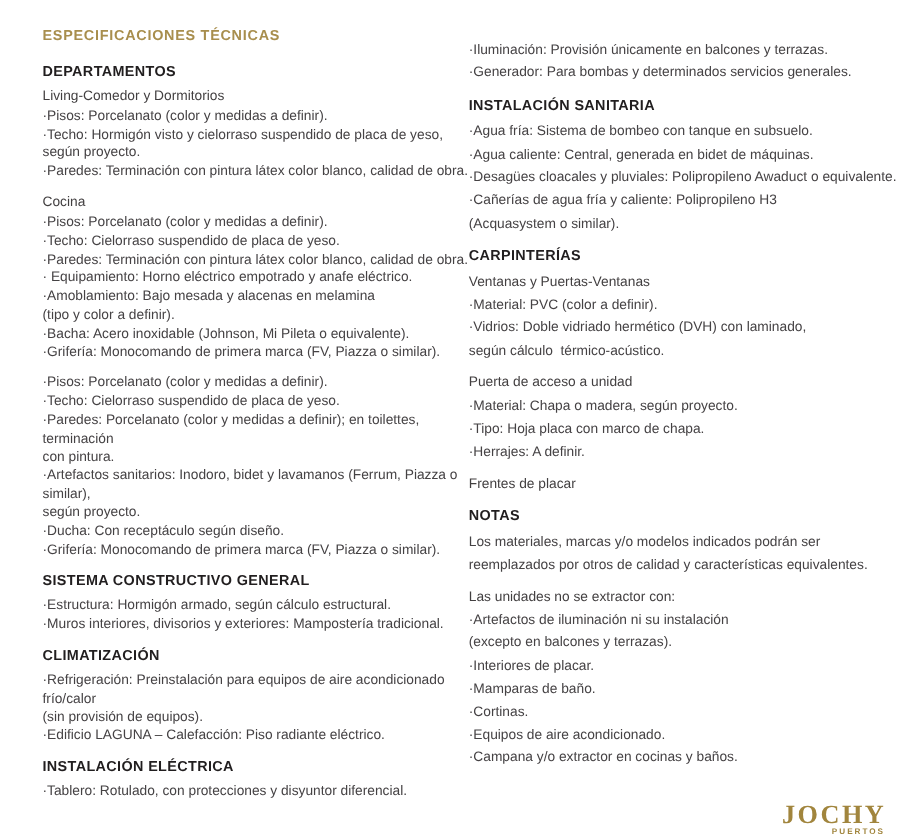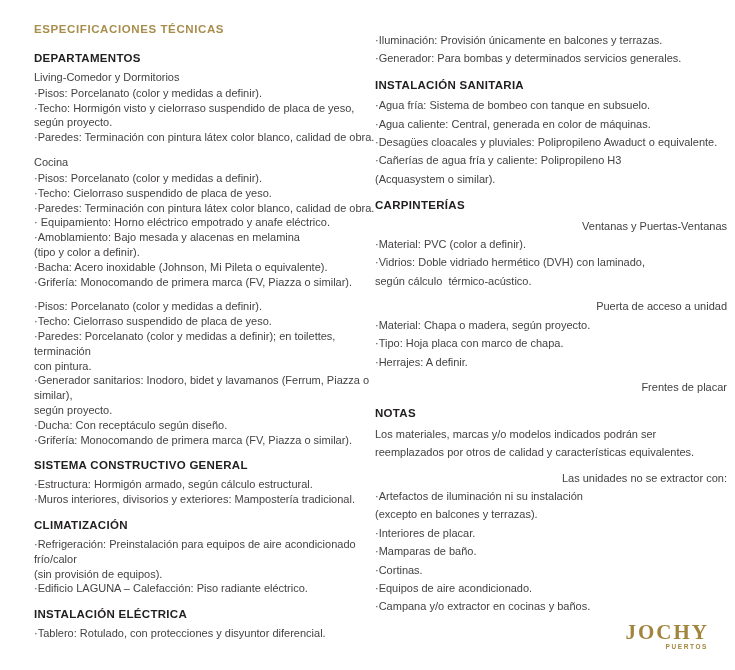--- a/index.html
+++ b/index.html
@@ -41,30 +41,30 @@
   .block{margin:0 0 10px 0;}
   .block:last-child{margin-bottom:0;}
   .col-right .block{margin-bottom:7px;}
   h3.sub-heading{
     font-size:11px;
     font-weight:400;
     color:#423f40;
     margin:0 0 1px 0;
     line-height:15px;
   }
-  .col-right h3.sub-heading{line-height:18.4px;margin:0;text-align:right;}
+  .col-right h3.sub-heading{line-height:18.4px;margin:0;}
   p.line{
     margin:0;
     white-space:pre-wrap;
     color:#454244;
   }
   .brand{
     position:absolute;
     right:26px;
-    bottom:19px;
+    bottom:0;
     text-align:right;
     color:#a1853d;
   }
   .brand .brand-name{
     font-family:"Liberation Serif", serif;
     font-weight:700;
     font-size:21px;
     letter-spacing:2px;
     line-height:21px;
   }
@@ -103,21 +103,21 @@
               <p class="line">·Amoblamiento: Bajo mesada y alacenas en melamina</p>
               <p class="line">(tipo y color a definir).</p>
               <p class="line">·Bacha: Acero inoxidable (Johnson, Mi Pileta o equivalente).</p>
               <p class="line">·Grifería: Monocomando de primera marca (FV, Piazza o similar).</p>
             </div>
             <div class="block">
               <p class="line">·Pisos: Porcelanato (color y medidas a definir).</p>
               <p class="line">·Techo: Cielorraso suspendido de placa de yeso.</p>
               <p class="line">·Paredes: Porcelanato (color y medidas a definir); en toilettes, terminación</p>
               <p class="line">con pintura.</p>
-              <p class="line">·Generador sanitarios: Inodoro, bidet y lavamanos (Ferrum, Piazza o similar),</p>
+              <p class="line">·Artefactos sanitarios: Inodoro, bidet y lavamanos (Ferrum, Piazza o similar),</p>
               <p class="line">según proyecto.</p>
               <p class="line">·Ducha: Con receptáculo según diseño.</p>
               <p class="line">·Grifería: Monocomando de primera marca (FV, Piazza o similar).</p>
             </div>
           </section>
           <section>
             <h2 class="sec-heading">SISTEMA CONSTRUCTIVO GENERAL</h2>
             <div class="block">
               <p class="line">·Estructura: Hormigón armado, según cálculo estructural.</p>
               <p class="line">·Muros interiores, divisorios y exteriores: Mampostería tradicional.</p>
@@ -143,21 +143,21 @@
         <section>
           <div class="block">
             <p class="line">·Iluminación: Provisión únicamente en balcones y terrazas.</p>
             <p class="line">·Generador: Para bombas y determinados servicios generales.</p>
           </div>
         </section>
         <section>
           <h2 class="sec-heading">INSTALACIÓN SANITARIA</h2>
           <div class="block">
             <p class="line">·Agua fría: Sistema de bombeo con tanque en subsuelo.</p>
-            <p class="line">·Agua caliente: Central, generada en color de máquinas.</p>
+            <p class="line">·Agua caliente: Central, generada en bidet de máquinas.</p>
             <p class="line">·Desagües cloacales y pluviales: Polipropileno Awaduct o equivalente.</p>
             <p class="line">·Cañerías de agua fría y caliente: Polipropileno H3</p>
             <p class="line">(Acquasystem o similar).</p>
           </div>
         </section>
         <section>
           <h2 class="sec-heading">CARPINTERÍAS</h2>
           <div class="block">
             <h3 class="sub-heading">Ventanas y Puertas-Ventanas</h3>
             <p class="line">·Material: PVC (color a definir).</p>

